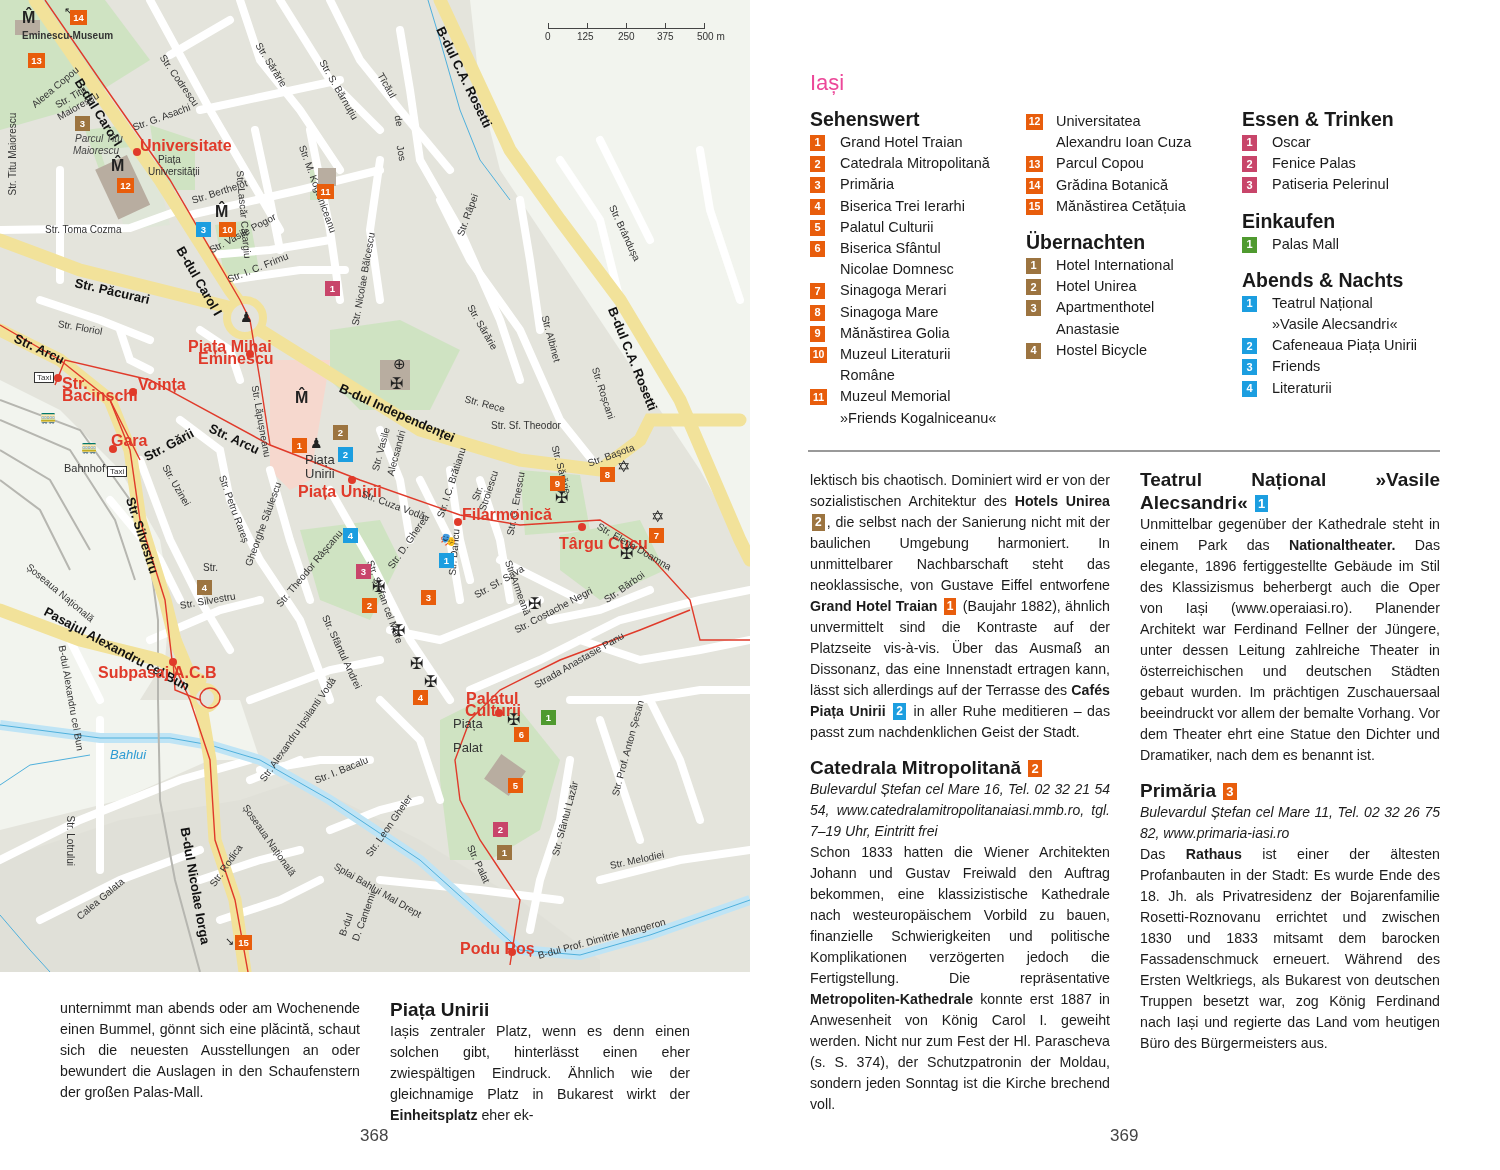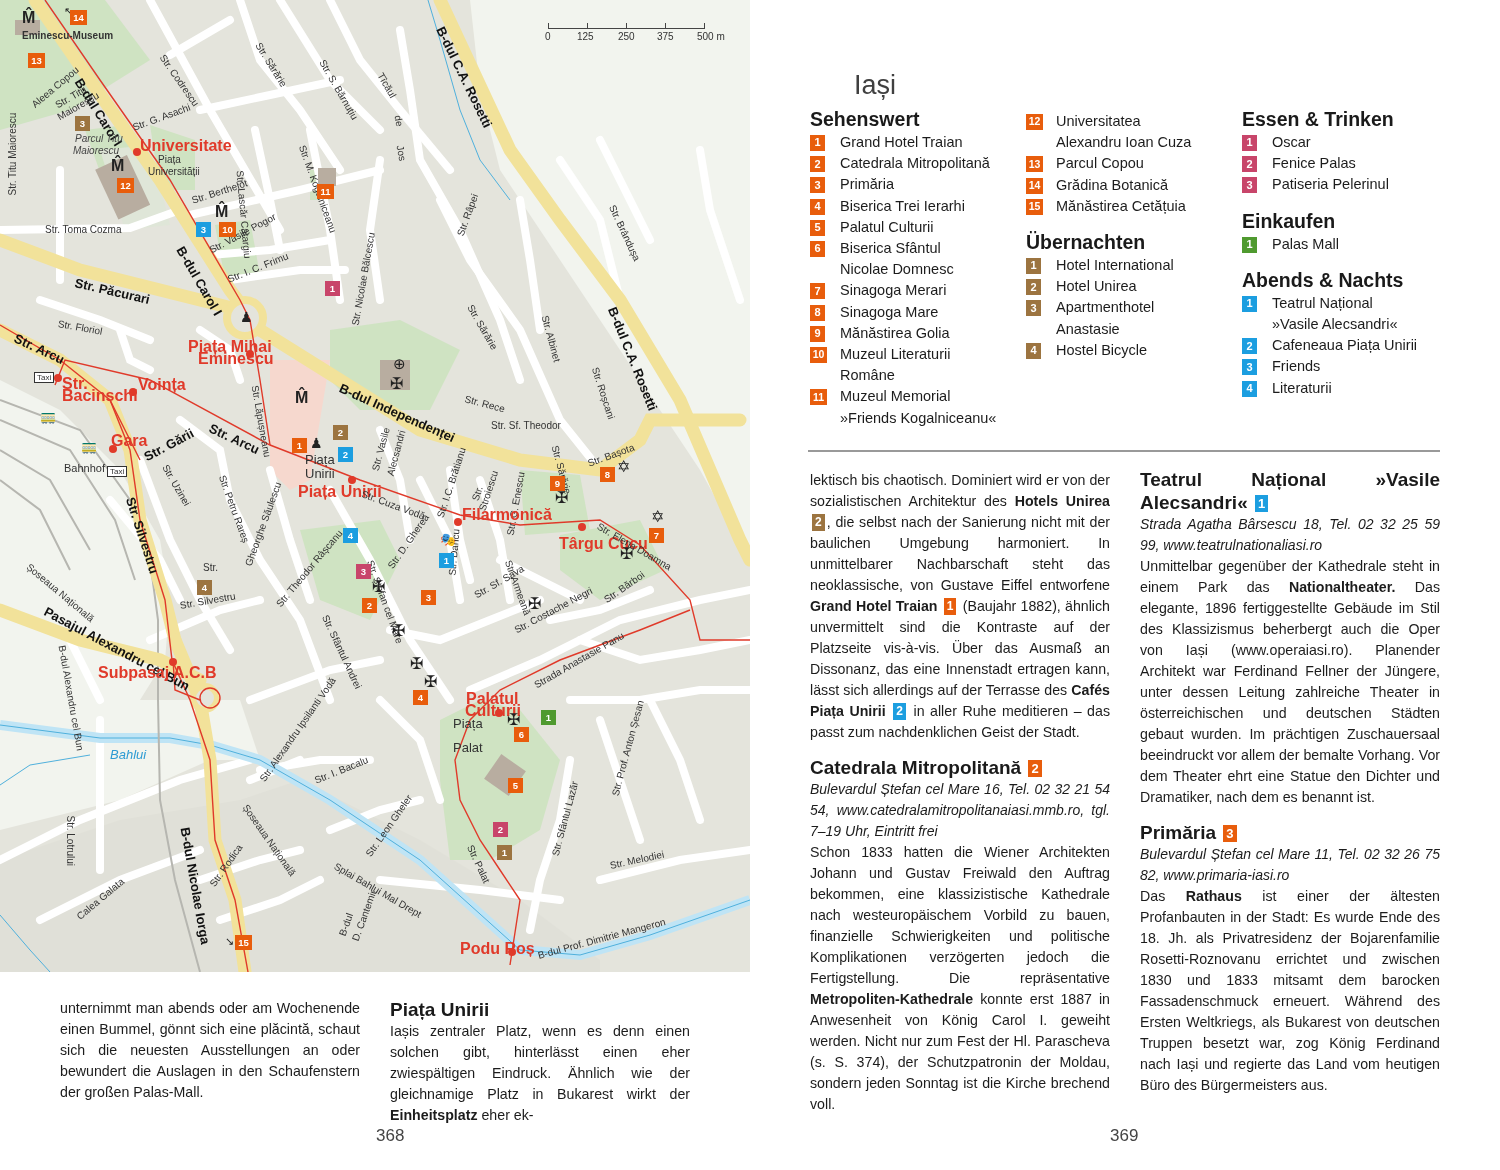--- a/index.html
+++ b/index.html
@@ -29,21 +29,21 @@
 
   
   .col { position: absolute; font-size: 14.2px; line-height: 21px; text-align: justify; color: #1c1c1c; }
   .col p { text-align: justify; }
   .col b { font-weight: bold; }
   .h2 { font-size: 19px; font-weight: bold; line-height: 23px; color: #1a1a1a; }
   .addr { font-style: italic; font-size: 14px; line-height: 21px; color: #1c1c1c; text-align: left; }
   .pageno { position: absolute; top: 1126px; font-size: 17px; color: #444; }
 
   
-  .city-title { position: absolute; left: 810px; top: 70px; font-size: 27px; color: #404040; margin-left: 44px; }
+  .city-title { position: absolute; left: 810px; top: 70px; font-size: 22px; color: #ec4899; }
   .idx { position: absolute; }
   .idx h3 { font-size: 19.5px; font-weight: bold; line-height: 23px; margin-bottom: 1px; color: #1a1a1a; }
   .idx ul { list-style: none; }
   .idx li { display: flex; font-size: 14.5px; line-height: 21.2px; color: #1c1c1c; }
   .idx li .b { flex: 0 0 auto; width: 15px; height: 16px; margin-top: 3px; margin-right: 15px; color: #fff; font-size: 11px; font-weight: bold; display: flex; align-items: center; justify-content: center; }
   .idx li .b.two { width: 17px; margin-right: 13px; font-size: 10.5px; }
   .idx .gap { height: 14px; }
   .rule { position: absolute; left: 808px; top: 450px; width: 632px; height: 2px; background: #999; }
   .inbadge { display: inline-block; padding: 0 3px; height: 17px; line-height: 17px; color: #fff; font-weight: bold; font-size: 12px; vertical-align: 1px; margin: 0 2px; }
 </style>
@@ -369,21 +369,21 @@
     <span class="mk c-night" style="left:439px;top:553px">1</span>
   </div>
 
   <div class="col" style="left:60px;top:998px;width:300px;">
     <p>unternimmt man abends oder am Wochenende einen Bummel, gönnt sich eine plăcintă, schaut sich die neuesten Ausstellungen an oder bewundert die Auslagen in den Schaufenstern der großen Palas-Mall.</p>
   </div>
   <div class="col" style="left:390px;top:998px;width:300px;">
     <div class="h2">Piața Unirii</div>
     <p><span>Iașis zentraler Platz, wenn es denn einen solchen gibt, hinterlässt einen eher zwiespältigen Eindruck. Ähnlich wie der gleichnamige Platz in Bukarest wirkt der </span><b>Einheitsplatz</b><span> eher ek-</span></p>
   </div>
-  <div class="pageno" style="left:360px;margin-left:16px;">368</div>
+  <div class="pageno" style="left:360px;">368</div>
 
   <div class="city-title">Iași</div>
 
   <div class="idx" style="left:810px;top:108px;width:210px;">
     <h3>Sehenswert</h3>
     <ul>
       <li>
           <span class="b c-sights">1</span>
           <span>Grand Hotel Traian</span>
         </li>
@@ -522,21 +522,20 @@
   <div class="col" style="left:810px;top:470px;width:300px;">
     <p><span>lektisch bis chaotisch. Dominiert wird er von der sozialistischen Architektur des </span><b>Hotels Unirea</b> <span class="inbadge c-stay">2</span><span>, die selbst nach der Sanierung nicht mit der baulichen Umgebung harmoniert. In unmittelbarer Nachbarschaft steht das neoklassische, von Gustave Eiffel entworfene </span><b>Grand Hotel Traian</b> <span class="inbadge c-sights">1</span><span> (Baujahr 1882), ähnlich unvermittelt sind die Kontraste auf der Platzseite vis-à-vis. Über das Ausmaß an Dissonanz, das eine Innenstadt ertragen kann, lässt sich allerdings auf der Terrasse des </span><b>Cafés Piața Unirii</b> <span class="inbadge c-night">2</span><span> in aller Ruhe meditieren – das passt zum nachdenklichen Geist der Stadt.</span></p>
     <div style="height:13px"></div>
     <div class="h2"><span>Catedrala Mitropolitană</span> <span class="inbadge c-sights" style="font-size:13px">2</span></div>
     <p class="addr">Bulevardul Ștefan cel Mare 16, Tel. 02 32 21 54 54, www.catedralamitropolitanaiasi.mmb.ro, tgl. 7–19 Uhr, Eintritt frei</p>
     <p><span>Schon 1833 hatten die Wiener Architekten Johann und Gustav Freiwald den Auftrag bekommen, eine klassizistische Kathedrale nach westeuropäischem Vorbild zu bauen, finanzielle Schwierigkeiten und politische Komplikationen verzögerten jedoch die Fertigstellung. Die repräsentative </span><b>Metropoliten-Kathedrale</b><span> konnte erst 1887 in Anwesenheit von König Carol I. geweiht werden. Nicht nur zum Fest der Hl. Parascheva (s. S. 374), der Schutzpatronin der Moldau, sondern jeden Sonntag ist die Kirche brechend voll.</span></p>
   </div>
 
   <div class="col" style="left:1140px;top:468px;width:300px;">
     <div class="h2"><span>Teatrul Național »Vasile Alecsandri«</span> <span class="inbadge c-night" style="font-size:13px">1</span></div>
-    <p class="addr">Strada Agatha Bârsescu 18, Tel. 02 32 25 59 99, www.teatrulnationaliasi.ro</p>
     <p><span>Unmittelbar gegenüber der Kathedrale steht in einem Park das </span><b>Nationaltheater.</b><span> Das elegante, 1896 fertiggestellte Gebäude im Stil des Klassizismus beherbergt auch die Oper von Iași (www.operaiasi.ro). Planender Architekt war Ferdinand Fellner der Jüngere, unter dessen Leitung zahlreiche Theater in österreichischen und deutschen Städten gebaut wurden. Im prächtigen Zuschauersaal beeindruckt vor allem der bemalte Vorhang. Vor dem Theater ehrt eine Statue den Dichter und Dramatiker, nach dem es benannt ist.</span></p>
     <div style="height:13px"></div>
     <div class="h2"><span>Primăria</span> <span class="inbadge c-sights" style="font-size:13px">3</span></div>
     <p class="addr">Bulevardul Ștefan cel Mare 11, Tel. 02 32 26 75 82, www.primaria-iasi.ro</p>
     <p><span>Das </span><b>Rathaus</b><span> ist einer der ältesten Profanbauten in der Stadt: Es wurde Ende des 18. Jh. als Privatresidenz der Bojarenfamilie Rosetti-Roznovanu errichtet und zwischen 1830 und 1833 mitsamt dem barocken Fassadenschmuck erneuert. Während des Ersten Weltkriegs, als Bukarest von deutschen Truppen besetzt war, zog König Ferdinand nach Iași und regierte das Land vom heutigen Büro des Bürgermeisters aus.</span></p>
   </div>
 
   <div class="pageno" style="left:1110px;">369</div>
 </div>
 

